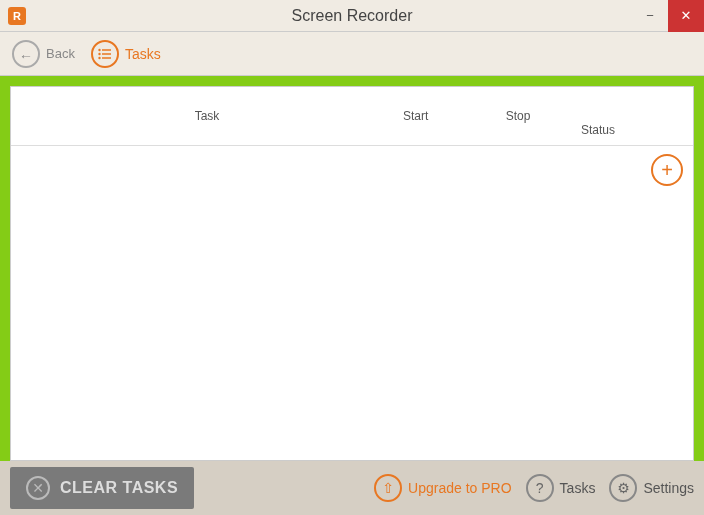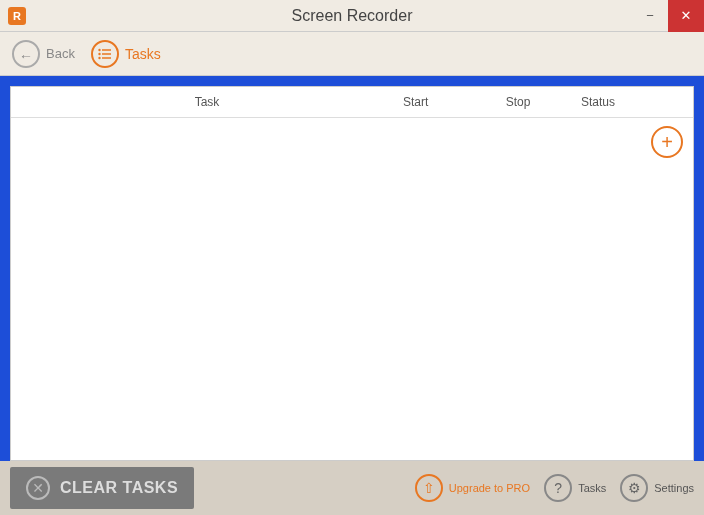--- a/index.html
+++ b/index.html
@@ -125,21 +125,21 @@
       justify-content: center;
       color: #e87722;
       font-size: 11px;
     }
 
     
     .main-content {
       flex: 1;
       display: flex;
       flex-direction: column;
-      background: #1d4ed8;
+      background: #84cc16;
       padding: 10px 10px 0 10px;
       overflow: hidden;
     }
 
     
     .table-container {
       background: white;
       border: 1px solid #ccc;
       flex: 1;
       display: flex;
@@ -175,20 +175,21 @@
       font-size: 12px;
       color: #555;
       font-weight: 500;
     }
     .col-status {
       width: 90px;
       text-align: center;
       font-size: 12px;
       color: #555;
       font-weight: 500;
+      margin-top: 28px;
     }
     .col-action {
       width: 50px;
     }
     .table-body {
       flex: 1;
       position: relative;
     }
     .add-btn {
       position: absolute;
@@ -270,21 +271,21 @@
       align-items: center;
       justify-content: center;
       color: #666;
       font-size: 14px;
     }
     .action-circle.upgrade {
       border-color: #e87722;
       color: #e87722;
     }
     .action-label {
-      font-size: 11px;
+      font-size: 14px;
       color: #555;
     }
     .action-label.upgrade {
       color: #e87722;
     }
     .gear-circle {
       width: 28px;
       height: 28px;
       border-radius: 50%;
       border: 2px solid #888;

